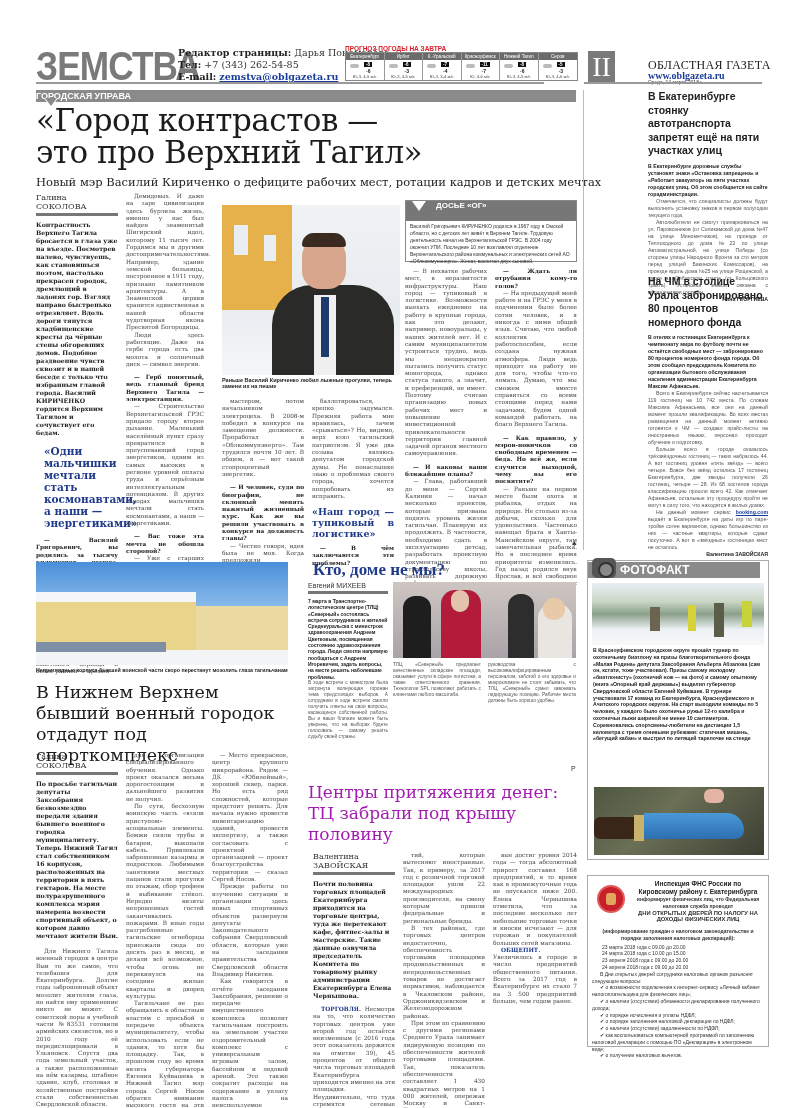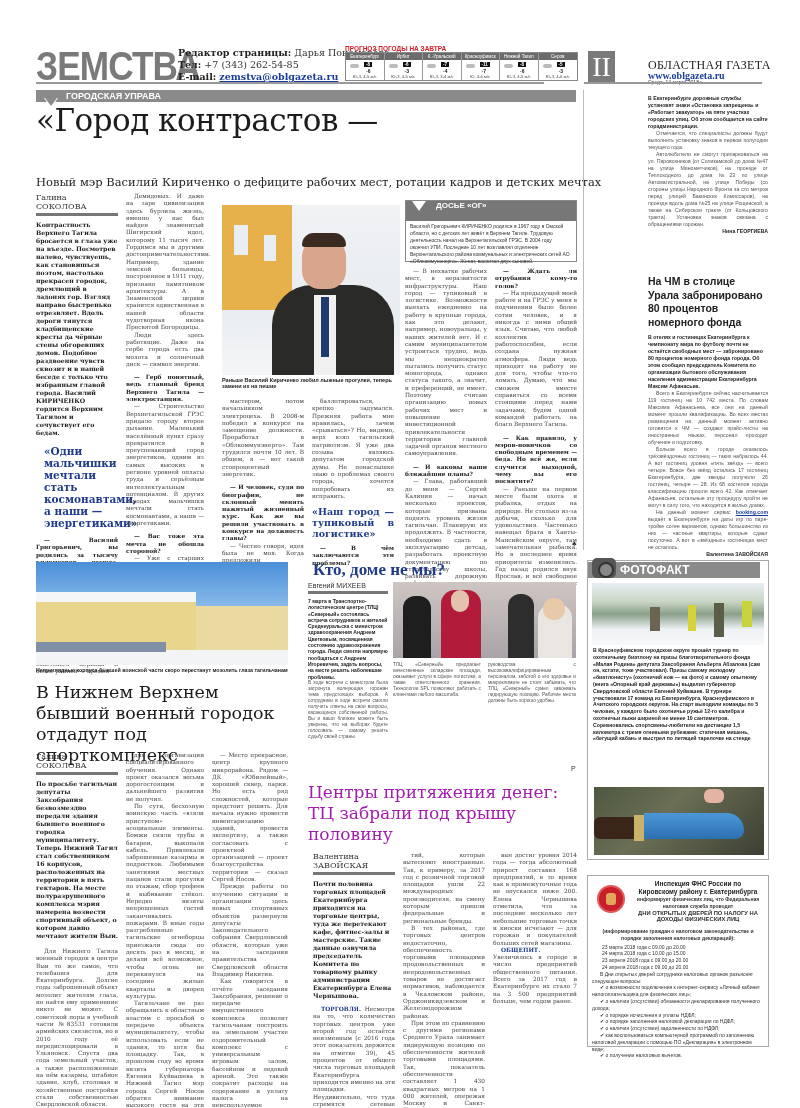--- a/index.html
+++ b/index.html
@@ -27,21 +27,21 @@
   .wcell .night { position: absolute; left: 18px; top: 2px; background: #111; color: #fff; font-size: 4.5px; padding: 0 2px; line-height: 5px; font-weight: bold; }
   .wcell .day { position: absolute; left: 20px; top: 8px; font-size: 5px; font-weight: bold; color: #222; }
   .wcell .wind { position: absolute; left: 0; right: 0; top: 14px; font-size: 4.2px; color: #444; }
 
   .page-num { left: 588px; top: 51px; width: 27px; height: 32px; background: #7a7a7a; color: #fff; font-family: "Liberation Serif", serif; font-size: 28px; line-height: 32px; text-align: center; }
   .paper-name { left: 648px; top: 58px; font-family: "Liberation Serif", serif; font-size: 12px; color: #222; letter-spacing: 0.3px; }
   .paper-url { left: 648px; top: 70px; font-family: "Liberation Serif", serif; font-size: 10px; color: #1a3d9a; font-weight: bold; }
   .paper-date { left: 648px; top: 79px; font-family: "Liberation Sans", sans-serif; font-size: 5px; color: #333; }
 
   
-  .rubric { left: 36px; top: 90px; width: 540px; height: 12px; background: #8a8a8a; color: #fff; font-family: "Liberation Sans", sans-serif; font-weight: bold; font-size: 9px; line-height: 12px; padding-left: 30px; }
+  .rubric { left: 36px; top: 90px; width: 540px; height: 12px; background: #8a8a8a; color: #fff; font-family: "Liberation Sans", sans-serif; font-weight: bold; font-size: 9px; line-height: 12px; }
   .rubric-tri { left: 44px; top: 98px; width: 0; height: 0; border-left: 7px solid transparent; border-right: 7px solid transparent; border-top: 10px solid #fff; }
   .rubric-tri2 { left: 45px; top: 98px; width: 0; height: 0; border-left: 6px solid transparent; border-right: 6px solid transparent; border-top: 8.5px solid #8a8a8a; }
 
   .main-headline { left: 36px; top: 104px; font-family: "DejaVu Serif", serif; font-size: 31px; line-height: 32px; color: #1c1c1c; font-weight: normal; letter-spacing: -0.5px; }
   .subhead { left: 36px; top: 175px; font-family: "DejaVu Serif", serif; font-size: 11.5px; color: #222; }
 
   .byline { font-family: "DejaVu Serif", serif; font-size: 8px; color: #333; border-bottom: 3px solid #777; padding-bottom: 2px; }
   .lead { font-family: "DejaVu Serif", serif; font-weight: bold; font-size: 6.2px; line-height: 8px; color: #222; }
   .body { font-family: "DejaVu Serif", serif; font-size: 5.8px; line-height: 7.3px; color: #444; text-align: justify; }
   .body p { text-indent: 8px; }
@@ -153,20 +153,21 @@
 <div class="abs paper-url">www.oblgazeta.ru</div>
 <div class="abs paper-date">Среда, 14 марта 2018 г.</div>
 <div class="abs header-rule2"></div>
 
 <div class="abs rubric">ГОРОДСКАЯ УПРАВА</div>
 <div class="abs rubric-tri"></div>
 <div class="abs rubric-tri2"></div>
 
 <div class="abs main-headline">
   <div>«Город контрастов —</div>
+  <div>это про Верхний Тагил»</div>
 </div>
 <div class="abs subhead">Новый мэр Василий Кириченко о дефиците рабочих мест, ротации кадров и детских мечтах</div>
 
 <div class="abs" style="left:36px; top:193px; width:82px;">
   <div class="byline">Галина СОКОЛОВА</div>
   <div class="lead" style="margin-top:5px;">Контрастность Верхнего Тагила бросается в глаза уже на въезде. Посмотрев налево, чувствуешь, как становишься поэтом, настолько прекрасен городок, дремлющий в ладонях гор. Взгляд направо быстренько отрезвляет. Вдоль дороги тянутся кладбищенские кресты да чёрные стены обгоревших домов. Подобное раздвоение чувств сквозит и в нашей беседе с только что избранным главой города. Василий КИРИЧЕНКО гордится Верхним Тагилом и сочувствует его бедам.</div>
   <div class="pull" style="margin-top:8px; padding-left:8px;">«Одни мальчишки мечтали стать космонавтами, а наши — энергетиками»</div>
   <div class="body" style="margin-top:8px;">
     <p class="q">— Василий Григорьевич, вы родились за тысячу километров отсюда. Считаете удачей, что в раннем детстве родители привезли вас в Верхний Тагил?</p>
     <p>— Конечно. Этот город стал мне родным. Я, как и все тагильчане, испытываю гордость, что в нашей истории есть частичка наследия Демидовых. В доме на заводе, где жили рабочие, сохранились черты советского периода и более ранней — времён</p>
@@ -223,20 +224,21 @@
 <div class="abs body" style="left:495px; top:268px; width:82px;">
   <p class="q" style="margin-top:0;">— Ждать ли отрубания кому-то голов?</p>
   <p>— На предыдущей моей работе и на ГРЭС у меня в подчинении было более сотни человек, и я никогда с ними общий язык. Считаю, что любой коллектив работоспособен, если создана нужная атмосфера. Люди ведь приходят на работу не для того, чтобы что-то ломать. Думаю, что мы сможем вместе справиться со всеми стоящими перед нами задачами, будем одной командой работать на благо Верхнего Тагила.</p>
   <p class="q">— Как правило, у мэров-новичков со свободным временем — беда. Но всё же, если случится выходной, чему вы его посвятите?</p>
   <p>— Раньше на первом месте были охота и рыбалка, отдых на природе. Не столько из-за добычи, сколько для удовольствия. Частенько навещал брата в Ханты-Мансийском округе, там замечательная рыбалка. Но в последнее время приоритеты изменились. Год назад родился внук Ярослав, и всё свободное время я готов проводить с ним.</p>
 </div>
 <div class="abs endmark" style="left:572px; top:540px;">♣</div>
 
 <div class="abs divider-v" style="left:583px; top:90px; height:460px;"></div>
 <div class="abs" style="left:648px; top:90px; width:120px;">
+  <div class="rhead" style="font-size:10.5px; line-height:13.5px;">В Екатеринбурге стоянку автотранспорта запретят ещё на пяти участках улиц</div>
   <div class="rlead" style="margin-top:5px;">В Екатеринбурге дорожные службы установят знаки «Остановка запрещена» и «Работает эвакуатор» на пяти участках городских улиц. Об этом сообщается на сайте горадминистрации.</div>
   <div class="rbody">
     <p>Отмечается, что специалисты должны будут выполнить установку знаков в первом полугодии текущего года.</p>
     <p>Автолюбители не смогут припарковаться на ул. Паровозников (от Соликамской до дома №47 на улице Минометчиков), на проезде от Теплоходного до дома №23 по улице Автомагистральной, на улице Победы (со стороны улицы Народного Фронта за сто метров перед улицей Бакинских Комиссаров), на проезде вдоль дома №25 на улице Рощинской, а также на Сибирском тракте (от Кольцовского тракта). Установка знаков связана с обращениями горожан.</p>
   </div>
   <div class="rsign">Нина ГЕОРГИЕВА</div>
 </div>
 
 <div class="abs" style="left:648px; top:275px; width:120px;">
   <div class="rhead" style="font-size:10.5px; line-height:13.5px;">На ЧМ в столице Урала забронировано 80 процентов номерного фонда</div>

